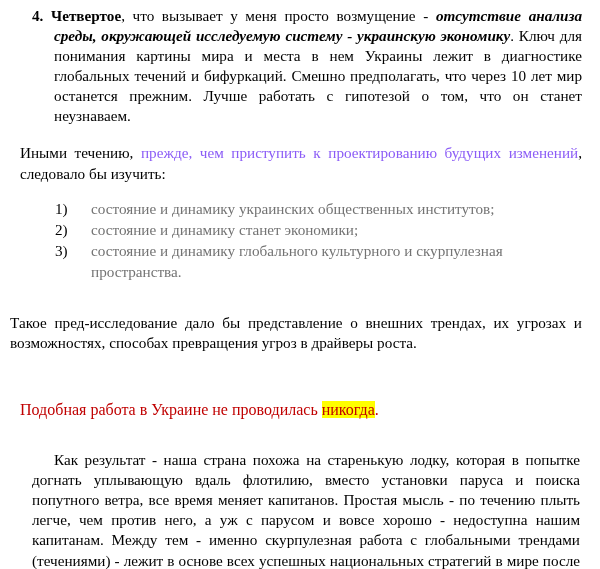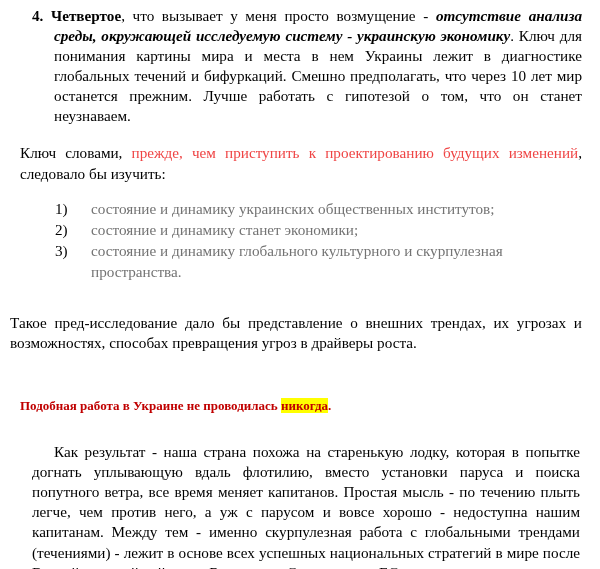--- a/index.html
+++ b/index.html
@@ -28,21 +28,21 @@
     margin: 0;
   }
   .p1 {
     margin-left: 22px;
     margin-right: 8px;
     text-indent: -22px;
     padding-left: 22px;
   }
   .bold { font-weight: bold; }
   .bolditalic { font-weight: bold; font-style: italic; }
-  .red { color: #ef4444; }
+  .red { color: #8b5cf6; }
   .highlight {
     background: #ffff00;
     color: #c00000;
   }
   .gap-1 { height: 17px; }
   .gap-2 { height: 15px; }
   .gap-3 { height: 15px; }
   .gap-4 { height: 16px; }
   .gap-5 { height: 15px; }
   .list {
@@ -77,41 +77,41 @@
     margin-right: 10px;
     text-indent: 22px;
   }
   .intro-block {
     margin-left: 10px;
     margin-right: 8px;
     text-align: justify;
   }
   .notice {
     margin-left: 10px;
-    font-weight: bold;
-    font-size: 13px;
+    font-weight: normal;
+    font-size: 16px;
     color: #c00000;
   }
   .summary {
     margin-right: 8px;
     text-align: justify;
     font-size: 15.2px;
     line-height: 1.33;
   }
 </style>
 </head>
 <body>
 
 <div class="page">
 
   <p class="para p1"><span class="bold">4.</span> <span class="bold">Четвертое</span><span>, что вызывает у меня просто возмущение - </span><span class="bolditalic">отсутствие анализа среды, окружающей исследуемую систему - украинскую экономику</span><span>. Ключ для понимания картины мира и места в нем Украины лежит в диагностике глобальных течений и бифуркаций. Смешно предполагать, что через 10 лет мир останется прежним. Лучше работать с гипотезой о том, что он станет неузнаваем.</span></p>
 
   <div class="gap-1"></div>
 
-  <p class="bodytext intro-block"><span>Ключ словами, </span><span class="red">прежде, чем приступить к проектированию будущих изменений</span><span>, следовало бы изучить:</span></p>
+  <p class="bodytext intro-block"><span>Иными течению, </span><span class="red">прежде, чем приступить к проектированию будущих изменений</span><span>, следовало бы изучить:</span></p>
 
   <div class="gap-2"></div>
 
   <ul class="list">
     <li>
       <span class="num">1)</span>
       <span class="txt">состояние и динамику украинских общественных институтов;</span>
     </li>
     <li>
       <span class="num">2)</span>

